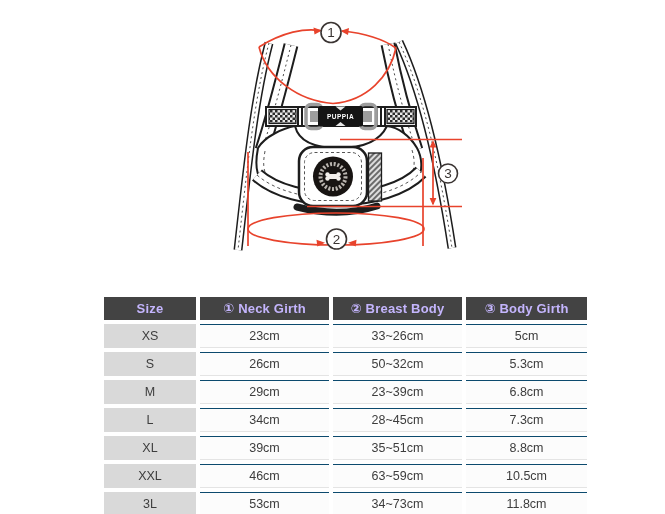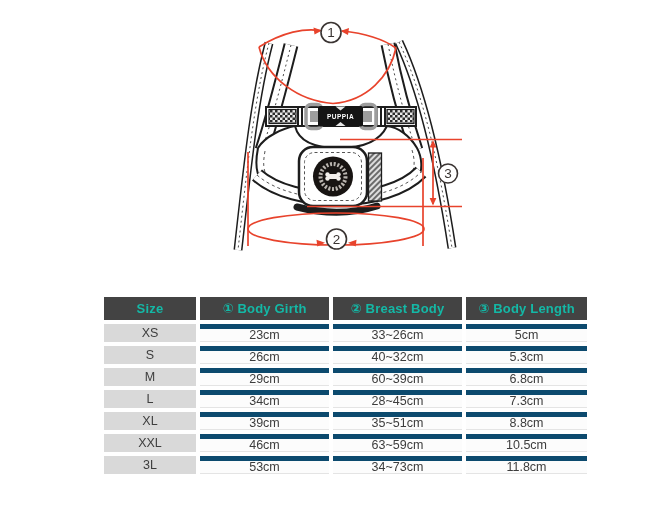--- a/index.html
+++ b/index.html
@@ -13,34 +13,34 @@
 
   
   .size-table{
     position:absolute;left:104px;top:297px;
     display:grid;
     grid-template-columns:92px 129px 129px 121px;
     column-gap:4px;row-gap:4px;
   }
   .trow{display:contents;}
   .th{
-    height:23px;background:#434343;color:#14b8a6;
+    height:23px;background:#434343;color:#c4b5fd;
     font-weight:bold;font-size:13px;
     display:flex;align-items:center;justify-content:center;
     letter-spacing:.2px;
   }
   .td{
-    height:18px;font-size:12.5px;color:#3d3d3d;
+    height:24px;font-size:12.5px;color:#3d3d3d;
     display:flex;align-items:center;justify-content:center;
     box-sizing:border-box;
   }
   .td.size{background:#d9d9d9;}
   .td.data{
     background:#fcfcfc;
-    border-top:5px solid #0c4a6e;border-bottom:1px solid #e4e4e4;
+    border-top:1px solid #0c4a6e;border-bottom:1px solid #e4e4e4;
   }
 </style>
 </head>
 <body>
 
 <div class="stage">
 
   <svg class="diagram" width="665" height="290" viewBox="0 0 665 290">
     <defs>
       <pattern id="web" width="5" height="5" patternUnits="userSpaceOnUse">
@@ -166,41 +166,41 @@
     </g>
     <g>
       <circle cx="448" cy="173.5" r="9.5" fill="#ffffff" stroke="#3a3432" stroke-width="1.6"></circle>
       <text x="448" y="178.3" text-anchor="middle" font-size="13.5" fill="#3a3432" font-family="Liberation Sans, DejaVu Sans, sans-serif">3</text>
     </g>
   </svg>
 
   <div class="size-table">
     <div class="trow">
       <div class="th">Size</div>
-      <div class="th">① Body Girth</div>
+      <div class="th">① Neck Girth</div>
       <div class="th">② Breast Body</div>
-      <div class="th">③ Body Length</div>
+      <div class="th">③ Body Girth</div>
     </div>
 
     <div class="trow">
       <div class="td size">XS</div>
       <div class="td data">23cm</div>
       <div class="td data">33~26cm</div>
       <div class="td data">5cm</div>
     </div>
     <div class="trow">
       <div class="td size">S</div>
       <div class="td data">26cm</div>
-      <div class="td data">40~32cm</div>
+      <div class="td data">50~32cm</div>
       <div class="td data">5.3cm</div>
     </div>
     <div class="trow">
       <div class="td size">M</div>
       <div class="td data">29cm</div>
-      <div class="td data">60~39cm</div>
+      <div class="td data">23~39cm</div>
       <div class="td data">6.8cm</div>
     </div>
     <div class="trow">
       <div class="td size">L</div>
       <div class="td data">34cm</div>
       <div class="td data">28~45cm</div>
       <div class="td data">7.3cm</div>
     </div>
     <div class="trow">
       <div class="td size">XL</div>

